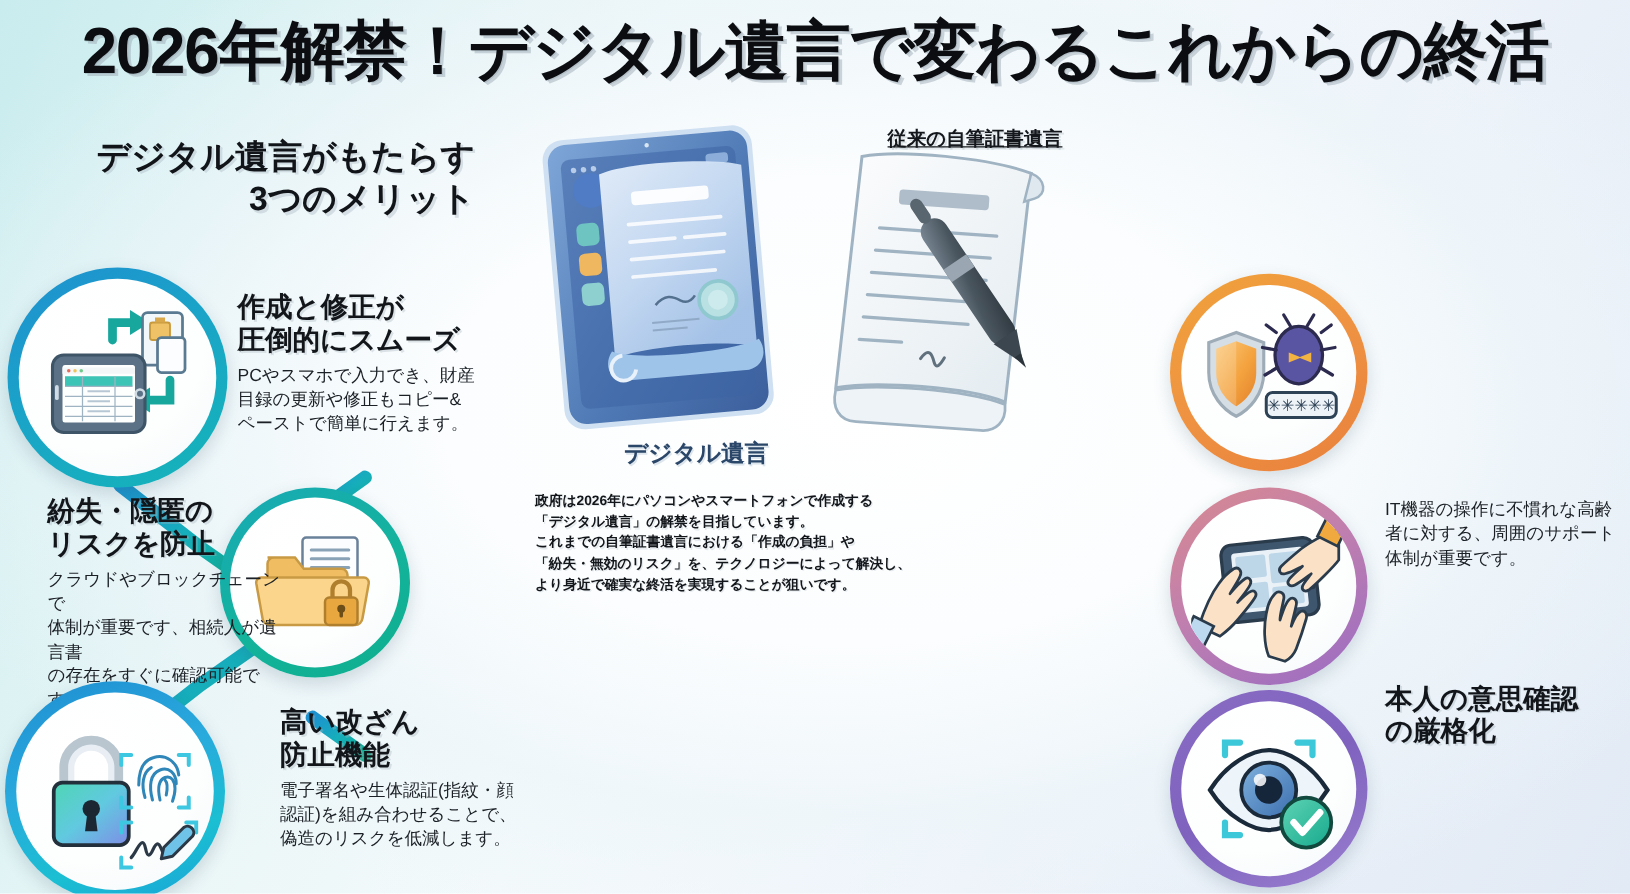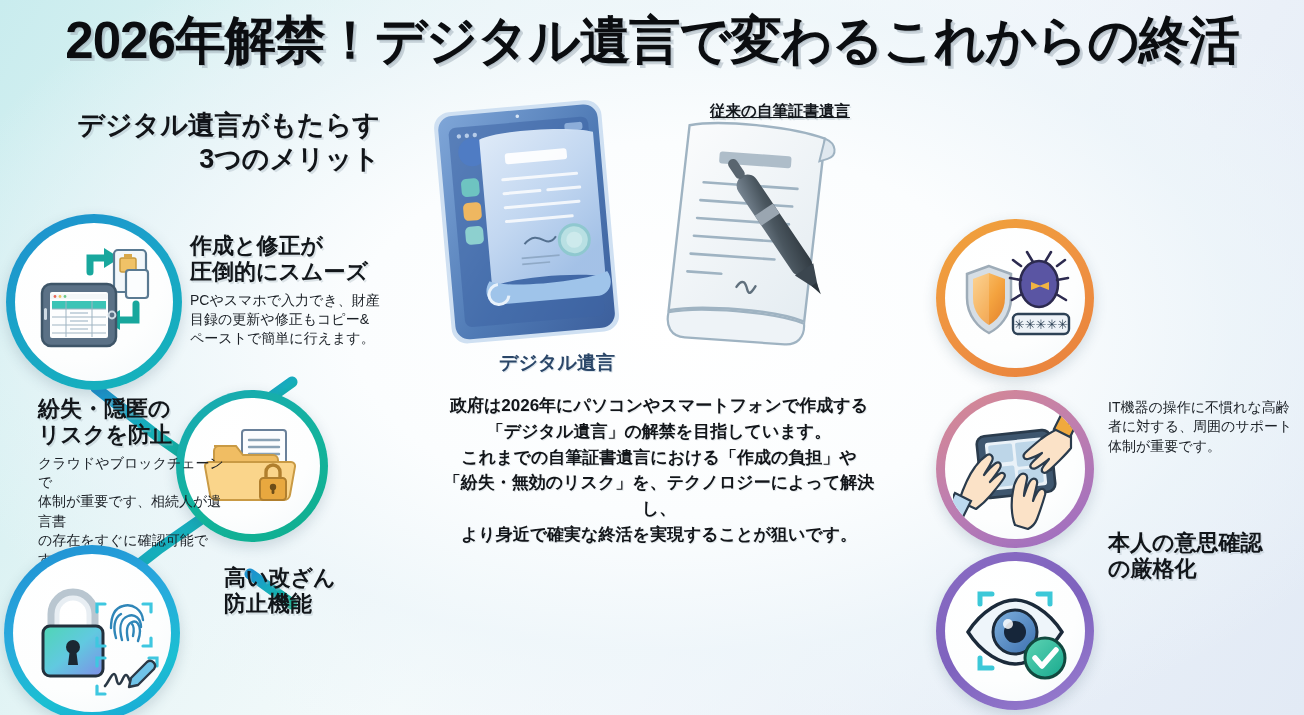--- a/index.html
+++ b/index.html
@@ -90,39 +90,38 @@
     font-size: 14px; font-weight: 400; line-height: 1.38; color: #1b2026;
     white-space: pre-line;
   }
 
   #text-l1 { left: 190px; top: 233px; width: 190px; }
   #text-l2 { left: 4px;   top: 396px; width: 186px; margin-left: 34px; }
   #text-l3 { left: 190px; top: 565px; width: 190px; margin-left: 34px; }
 
   #text-r1 { left: 1108px; top: 231px; width: 192px; }
   #text-r2 { left: 1108px; top: 398px; width: 192px; }
-  #text-r3 { left: 1108px; top: 530px; width: 192px; }
+  #text-r3 { left: 1108px; top: 546px; width: 192px; }
 
   
   #center-illustration { position: absolute; left: 415px; top: 92px; width: 480px; height: 270px; }
   #label-paper {
     position: absolute; left: 660px; top: 101px; width: 240px;
     text-align: center; font-size: 15.5px; font-weight: 900; color: #14181d;
     text-shadow: 1.5px 1.5px 0 rgba(165,180,190,0.35);
     text-decoration: underline;
   }
   #label-digital {
     position: absolute; left: 432px; top: 350px; width: 250px;
     text-align: center; font-size: 19px; font-weight: 700; color: #2a4668;
     text-shadow: 1px 1px 0 rgba(190,205,220,0.5);
   }
   #center-paragraph {
     position: absolute; left: 428px; top: 393px; width: 462px;
-    text-align: center;
-    font-size: 17px; font-weight: 800; line-height: 1.52; color: #121519;
+    font-size: 11px; font-weight: 800; line-height: 1.52; color: #121519;
     white-space: pre-line;
     text-shadow: 1px 1px 0 rgba(175,188,198,0.3);
   }
 </style>
 </head>
 <body>
 
 <div id="canvas">
 
   <div id="title">2026年解禁！デジタル遺言で変わるこれからの終活</div>
@@ -256,20 +255,23 @@
             <path d="M124 128 h8 v-8"></path>
         </g>
         <path d="M80 120 c4 -4 6 -12 9 -12 c3 0 2 10 5 10 c3 0 4 -9 7 -9 c3 0 3 8 6 8 c4 0 7 -5 10 -9" fill="none" stroke="#2b3946" stroke-width="2.6" stroke-linecap="round"></path>
         <path d="M106 112 l16 -16 a5 5 0 0 1 7 7 l-16 16 l-9 2 z" fill="#6fc3e8" stroke="#2b3946" stroke-width="2.4" stroke-linejoin="round"></path>
       </svg>
     </div>
   </div>
   <div class="item-text" id="text-l3">
     <div class="item-title">高い改ざん
 防止機能</div>
+    <div class="item-body">電子署名や生体認証(指紋・顔
+認証)を組み合わせることで、
+偽造のリスクを低減します。</div>
   </div>
 
   <svg id="center-illustration" viewBox="0 0 480 270">
     <defs>
       <linearGradient id="tabg" x1="0" y1="0" x2="1" y2="1">
         <stop offset="0%" stop-color="#7fa6d8"></stop>
           <stop offset="55%" stop-color="#4f7ab5"></stop>
           <stop offset="100%" stop-color="#3c5f9c"></stop>
       </linearGradient>
       <linearGradient id="scrollg" x1="0" y1="0" x2="0.6" y2="1">

